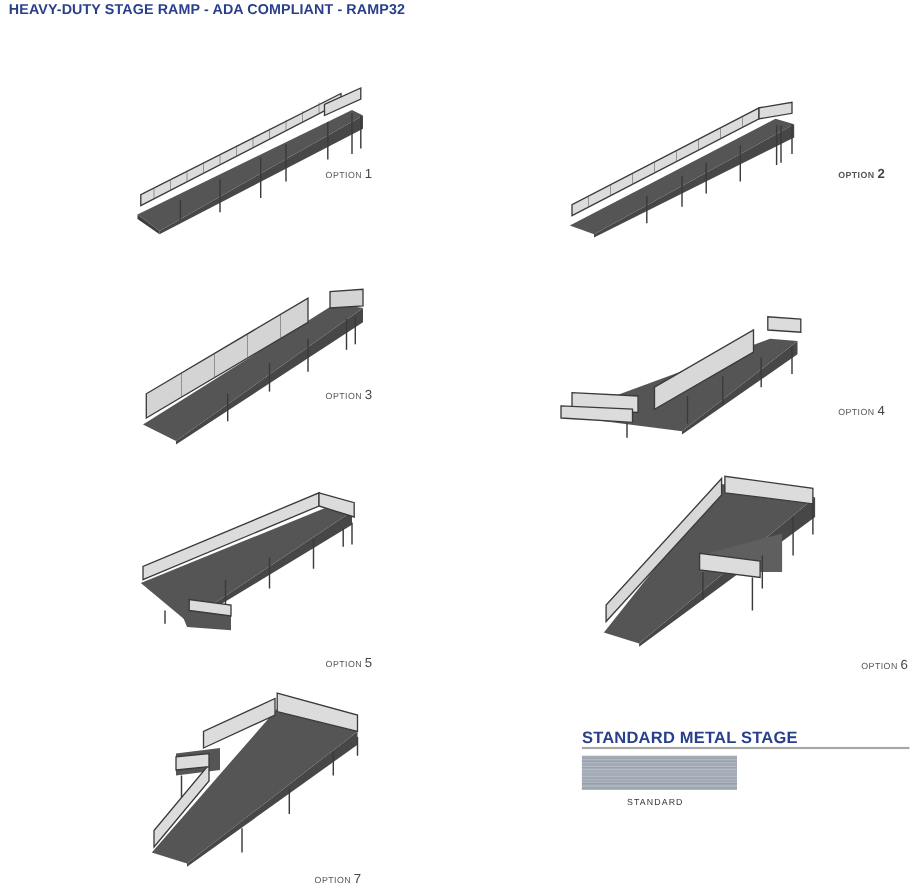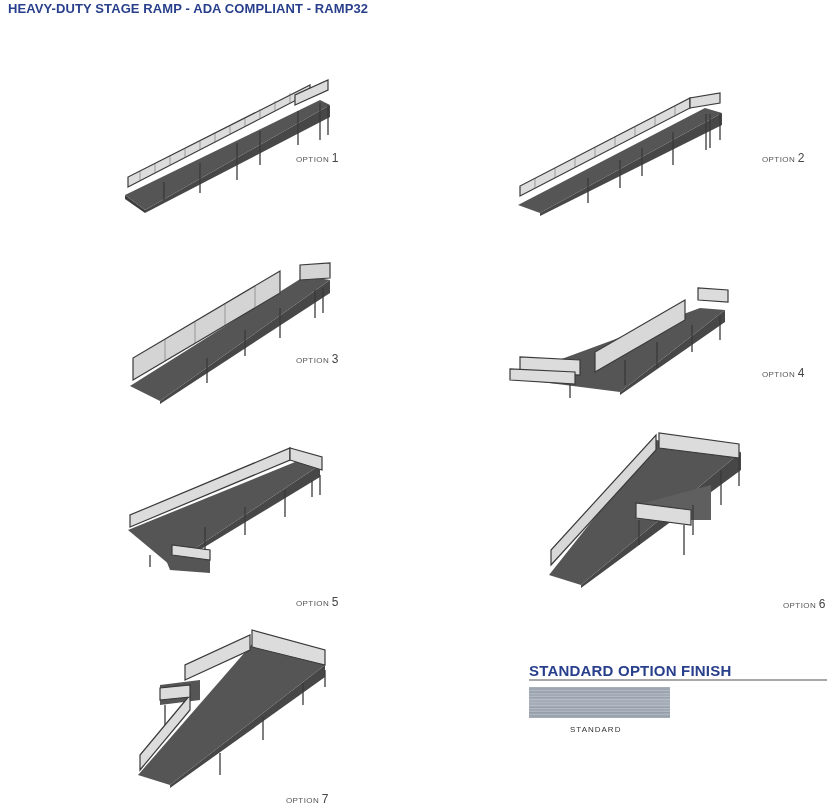--- a/index.html
+++ b/index.html
@@ -94,21 +94,21 @@
     <g stroke="#3a3a3a" stroke-width="1.3">
       <line x1="196" y1="26" x2="196" y2="62"></line>
         <line x1="200" y1="26" x2="200" y2="60"></line>
         <line x1="210" y1="25" x2="210" y2="52"></line>
       <line x1="163" y1="44" x2="163" y2="77"></line>
         <line x1="132" y1="60" x2="132" y2="88"></line>
         <line x1="110" y1="72" x2="110" y2="100"></line>
         <line x1="78" y1="90" x2="78" y2="115"></line>
     </g>
   </svg>
-  <div class="opt-label" style="left:252px;top:63px;">
+  <div class="opt-label" style="left:252px;top:63px;font-weight:bold;">
     <span>OPTION</span>
     <span class="num">2</span>
   </div>
 </div>
 
 <div class="option" style="left:125px;top:258px;width:230px;height:150px;">
   <svg width="230" height="150" viewBox="0 0 230 150">
     <polygon points="5,128 180,18 205,22 35,143" fill="#555"></polygon>
     <polygon points="35,143 205,22 205,35 35,146" fill="#474747"></polygon>
     <polygon points="8,122 155,35 155,13 8,100" fill="#d4d4d4" stroke="#3a3a3a" stroke-width="1.2"></polygon>
@@ -216,16 +216,16 @@
         <line x1="90" y1="128" x2="90" y2="150"></line>
         <line x1="35" y1="80" x2="35" y2="100"></line>
     </g>
   </svg>
   <div class="opt-label" style="left:156px;top:167px;">
     <span>OPTION</span>
     <span class="num">7</span>
   </div>
 </div>
 
-<div class="finish-title">STANDARD OPTION FINISH</div>
+<div class="finish-title">STANDARD METAL STAGE</div>
 <div class="finish-rule"></div>
 <div class="swatch"></div>
 <div class="swatch-label">STANDARD</div>
 
 </body></html>

